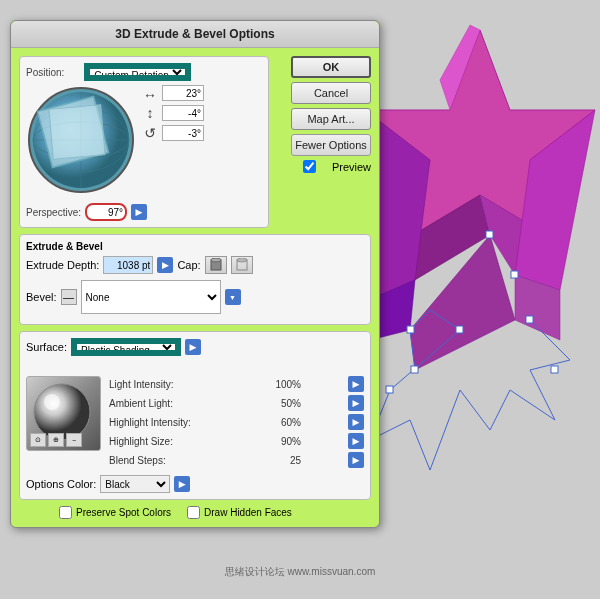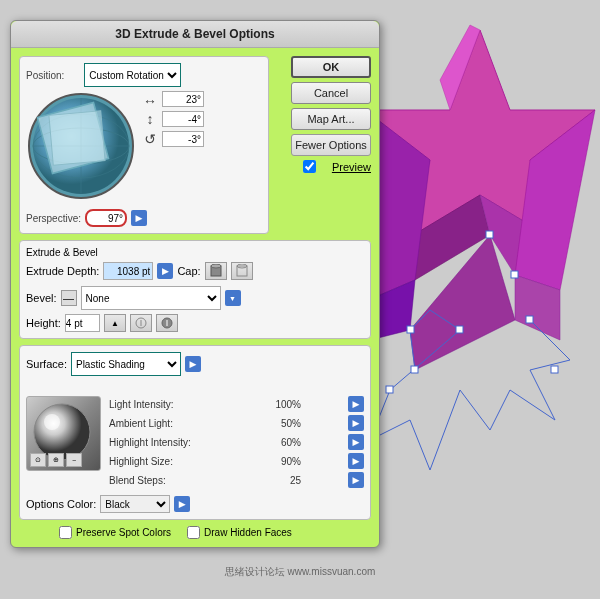--- a/index.html
+++ b/index.html
@@ -203,21 +203,21 @@
 
     .bevel-row {
       display: flex;
       align-items: center;
       gap: 4px;
       margin-bottom: 4px;
     }
 
     .bevel-select {
       width: 140px;
-      height: 24px;
+      height: 34px;
       font-size: 10px;
       border: 1px solid #aaa;
       background: white;
     }
 
     .height-row {
       display: flex;
       align-items: center;
       gap: 4px;
     }
@@ -299,38 +299,37 @@
       display: flex;
       align-items: center;
       gap: 4px;
       font-size: 10px;
     }
 
     .preview-row {
       display: flex;
       align-items: center;
       gap: 16px;
-      text-decoration: underline;
     }
 
     
     .watermark {
       position: absolute;
       bottom: 20px;
       left: 0;
       right: 0;
       text-align: center;
       font-size: 10px;
       color: #666;
     }
 
     .small-select {
-      height: 24px;
-      font-size: 10px;
-      border: 1px solid #0f766e;
+      height: 18px;
+      font-size: 10px;
+      border: 6px solid #0f766e;
       background: white;
     }
 
     .top-section {
       display: flex;
       gap: 8px;
     }
 
     .left-panel {
       flex: 1;
@@ -450,21 +449,21 @@
         <button class="dialog-btn">Map Art...</button>
         <button class="dialog-btn fewer-options-btn">Fewer Options</button>
         <div class="preview-row">
           <input type="checkbox" checked="" style="">
           <span>Preview</span>
         </div>
       </div>
     </div>
 
     <div class="section">
-      <div style="font-size:10px;font-weight:normal;margin-bottom:4px;">Extrude &amp; Bevel</div>
+      <div style="font-size:10px;font-weight:bold;margin-bottom:4px;">Extrude &amp; Bevel</div>
 
       <div class="extrude-row">
         <span>Extrude Depth:</span>
         <input class="extrude-input" type="text" value="1038 pt" style="">
         <div class="blue-arrow-btn">▶</div>
         <span>Cap:</span>
         <button class="cap-btn">
           <svg width="14" height="14">
               <rect x="2" y="2" width="10" height="10" fill="#888" stroke="#555" stroke-width="1"></rect>
               <ellipse cx="7" cy="2" rx="5" ry="2" fill="#aaa" stroke="#666" stroke-width="1"></ellipse>
@@ -480,37 +479,20 @@
 
       <div class="bevel-row">
         <span>Bevel:</span>
         <div style="width:16px;height:16px;background:#ddd;border:1px solid #999;display:flex;align-items:center;justify-content:center;">—</div>
         <select class="bevel-select">
           <option>None</option>
         </select>
         <div class="blue-arrow-btn" style="font-size:7px;">▼</div>
       </div>
 
-      <div class="height-row">
-        <span>Height:</span>
-        <input class="height-input" type="text" value="4 pt" style="">
-        <button class="cap-btn" style="font-size:8px;">▲</button>
-        <button class="cap-btn">
-          <svg width="14" height="14">
-              <circle cx="7" cy="7" r="5" fill="none" stroke="#888" stroke-width="1"></circle>
-              <line x1="7" y1="4" x2="7" y2="10" stroke="#888"></line>
-            </svg>
-        </button>
-        <button class="cap-btn">
-          <svg width="14" height="14">
-              <circle cx="7" cy="7" r="5" fill="#888" stroke="#666" stroke-width="1"></circle>
-              <line x1="7" y1="4" x2="7" y2="10" stroke="white"></line>
-            </svg>
-        </button>
-      </div>
     </div>
 
     <div class="section">
       <div class="surface-type-row">
         <span>Surface:</span>
         <select class="small-select" style="width:110px;">
           <option>Plastic Shading</option>
         </select>
         <div class="blue-arrow-btn">▶</div>
       </div>

